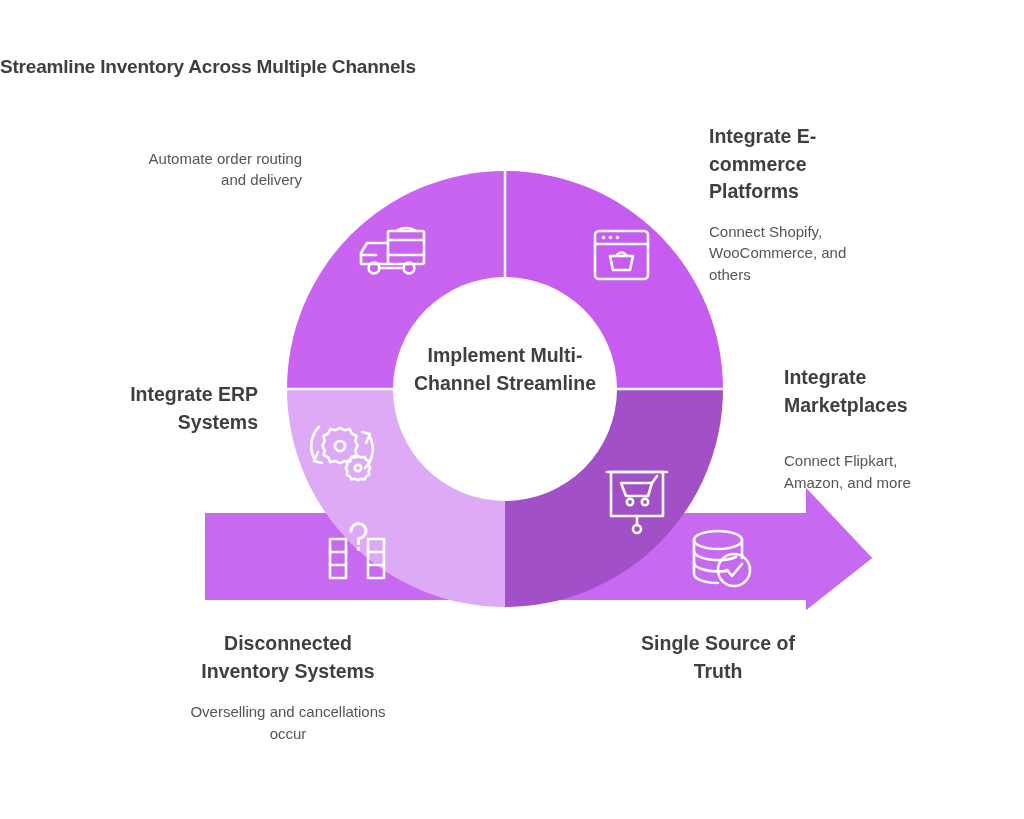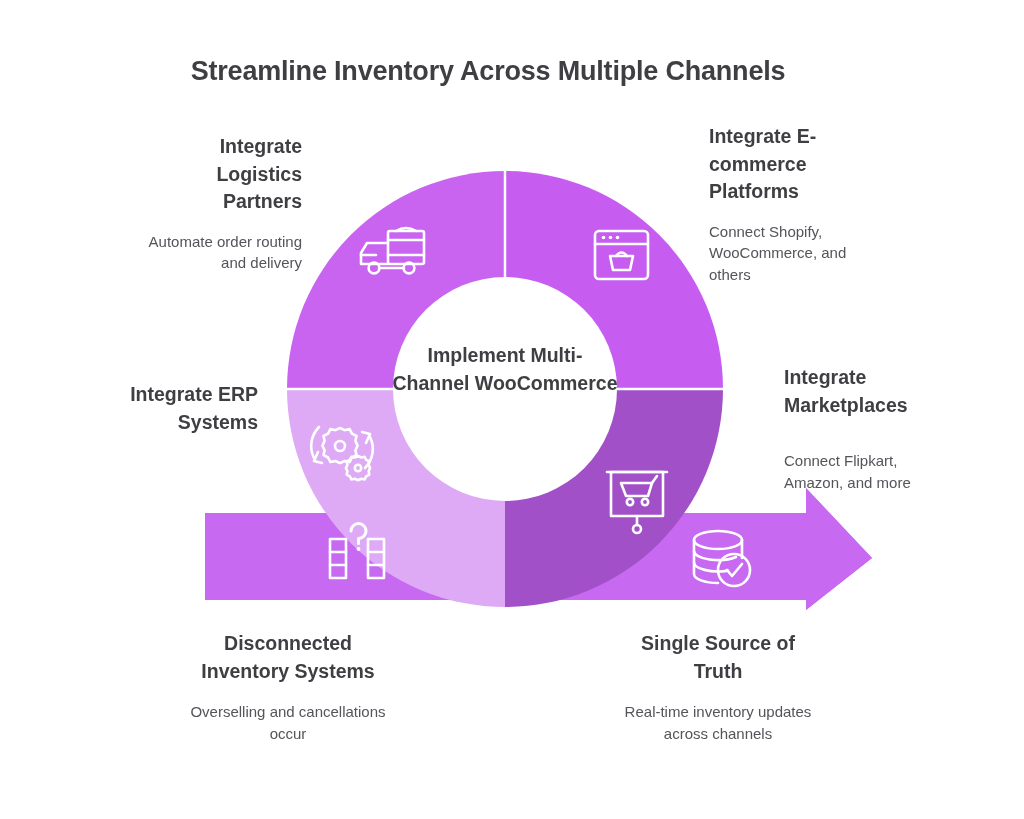--- a/index.html
+++ b/index.html
@@ -18,22 +18,21 @@
     background: #ffffff;
     overflow: hidden;
   }
 
   
   .title {
     position: absolute;
     left: 0;
     top: 56px;
     width: 976px;
-    text-align: center;
-    font-size: 27px;
+    font-size: 19px;
     font-weight: bold;
     color: #3f3f43;
     letter-spacing: -0.2px;
   }
 
   
   .layer {
     position: absolute;
     left: 0;
     top: 0;
@@ -212,24 +211,23 @@
       <ellipse cx="718" cy="540" rx="24" ry="9"></ellipse>
       <path d="M 694 540 L 694 574 a 24 9 0 0 0 24 9"></path>
       <path d="M 742 540 L 742 558"></path>
       <path d="M 694 551 a 24 9 0 0 0 42 6"></path>
       <path d="M 694 562 a 24 9 0 0 0 34 8.6"></path>
       <circle cx="734" cy="570" r="16"></circle>
       <path d="M 727 570 L 732 576 L 742 564"></path>
     </g>
   </svg>
 
-  <div class="center-text">Implement Multi-Channel WooCommerce</div>
+  <div class="center-text">Implement Multi-Channel Streamline</div>
 
   <div class="block blk-logistics ta-right">
-    <p class="heading">Integrate Logistics Partners</p>
     <p class="desc">Automate order routing and delivery</p>
   </div>
 
   <div class="block blk-ecommerce ta-left">
     <p class="heading">Integrate E-commerce Platforms</p>
     <p class="desc">Connect Shopify, WooCommerce, and others</p>
   </div>
 
   <div class="block blk-erp ta-right">
     <p class="heading">Integrate ERP Systems</p>
@@ -240,16 +238,15 @@
     <p class="desc">Connect Flipkart, Amazon, and more</p>
   </div>
 
   <div class="block blk-disconnected ta-center">
     <p class="heading">Disconnected Inventory Systems</p>
     <p class="desc">Overselling and cancellations occur</p>
   </div>
 
   <div class="block blk-truth ta-center">
     <p class="heading">Single Source of Truth</p>
-    <p class="desc">Real-time inventory updates across channels</p>
   </div>
 
 </div>
 
 </body></html>

